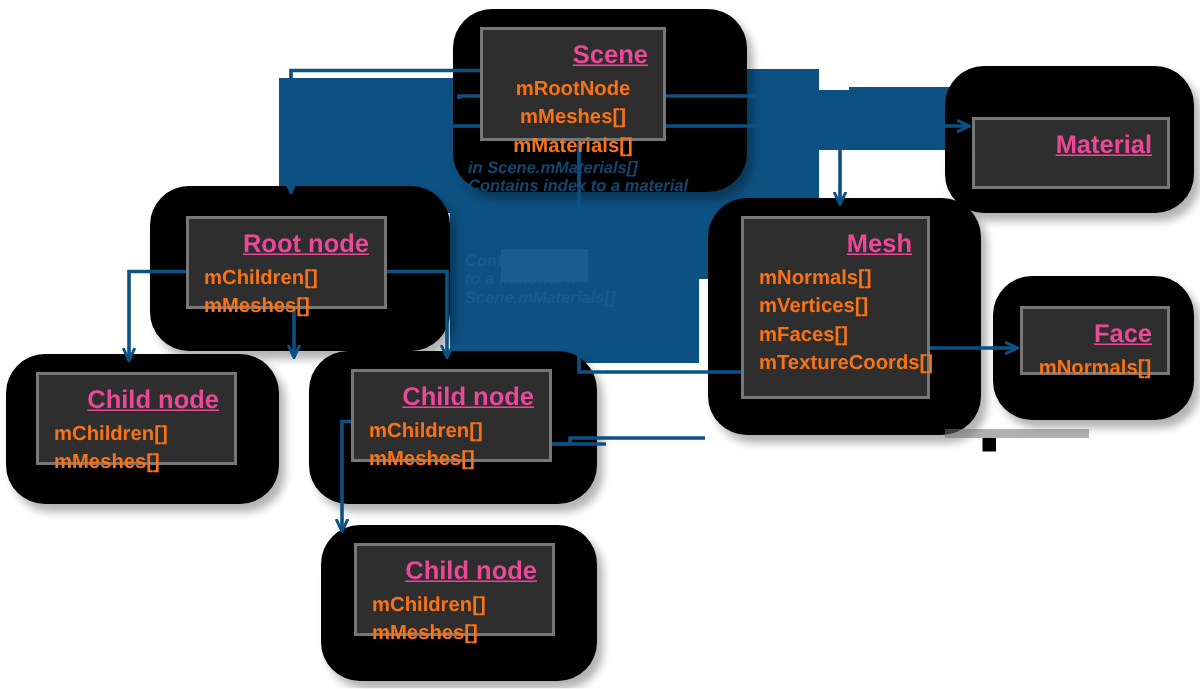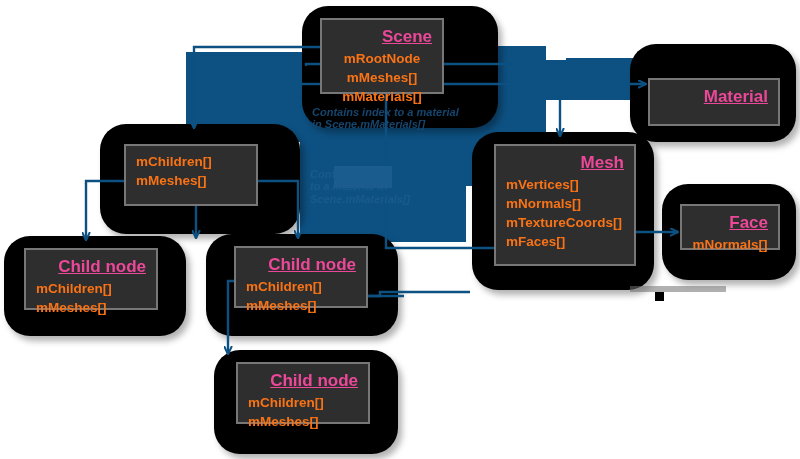--- a/index.html
+++ b/index.html
@@ -141,34 +141,35 @@
     <span class="box-title">Scene</span>
     <span class="field center">mRootNode</span>
     <span class="field center">mMeshes[]</span>
     <span class="field center">mMaterials[]</span>
   </div>
 
   <div class="box" style="left:648px;top:58px;width:132px;height:48px;margin-top:20px;">
     <span class="box-title">Material</span>
   </div>
 
-  <div class="box" style="left:494px;top:144px;width:142px;height:122px;">
+  <div class="box" style="left:494px;top:144px;width:126px;height:122px;">
     <span class="box-title">Mesh</span>
+    <span class="field">mNormals[]</span>
     <span class="field">mVertices[]</span>
-    <span class="field">mNormals[]</span>
+    <span class="field">mFaces[]</span>
     <span class="field">mTextureCoords[]</span>
-    <span class="field">mFaces[]</span>
   </div>
 
   <div class="box" style="left:680px;top:204px;width:100px;height:46px;">
     <span class="box-title">Face</span>
     <span class="field center">mNormals[]</span>
   </div>
 
   <div class="box" style="left:124px;top:144px;width:134px;height:62px;">
+    <span class="box-title">Root node</span>
     <span class="field">mChildren[]</span>
     <span class="field">mMeshes[]</span>
   </div>
 
   <div class="box" style="left:24px;top:248px;width:134px;height:62px;">
     <span class="box-title">Child node</span>
     <span class="field">mChildren[]</span>
     <span class="field">mMeshes[]</span>
   </div>
 
@@ -178,22 +179,22 @@
     <span class="field">mMeshes[]</span>
   </div>
 
   <div class="box" style="left:236px;top:362px;width:134px;height:62px;">
     <span class="box-title">Child node</span>
     <span class="field">mChildren[]</span>
     <span class="field">mMeshes[]</span>
   </div>
 
   <div class="note" style="left:312px;top:106px;">
+    <div>in Scene.mMaterials[]</div>
     <div>Contains index to a material</div>
-    <div>in Scene.mMaterials[]</div>
   </div>
 
   <div class="note ghost" style="left:310px;top:168px;">
     <div>Contains index</div>
     <div>to a material in</div>
     <div>Scene.mMaterials[]</div>
   </div>
 
   <div style="position:absolute;left:334px;top:166px;width:58px;height:22px;background:#1b5d8d;opacity:.95;"></div>
 

